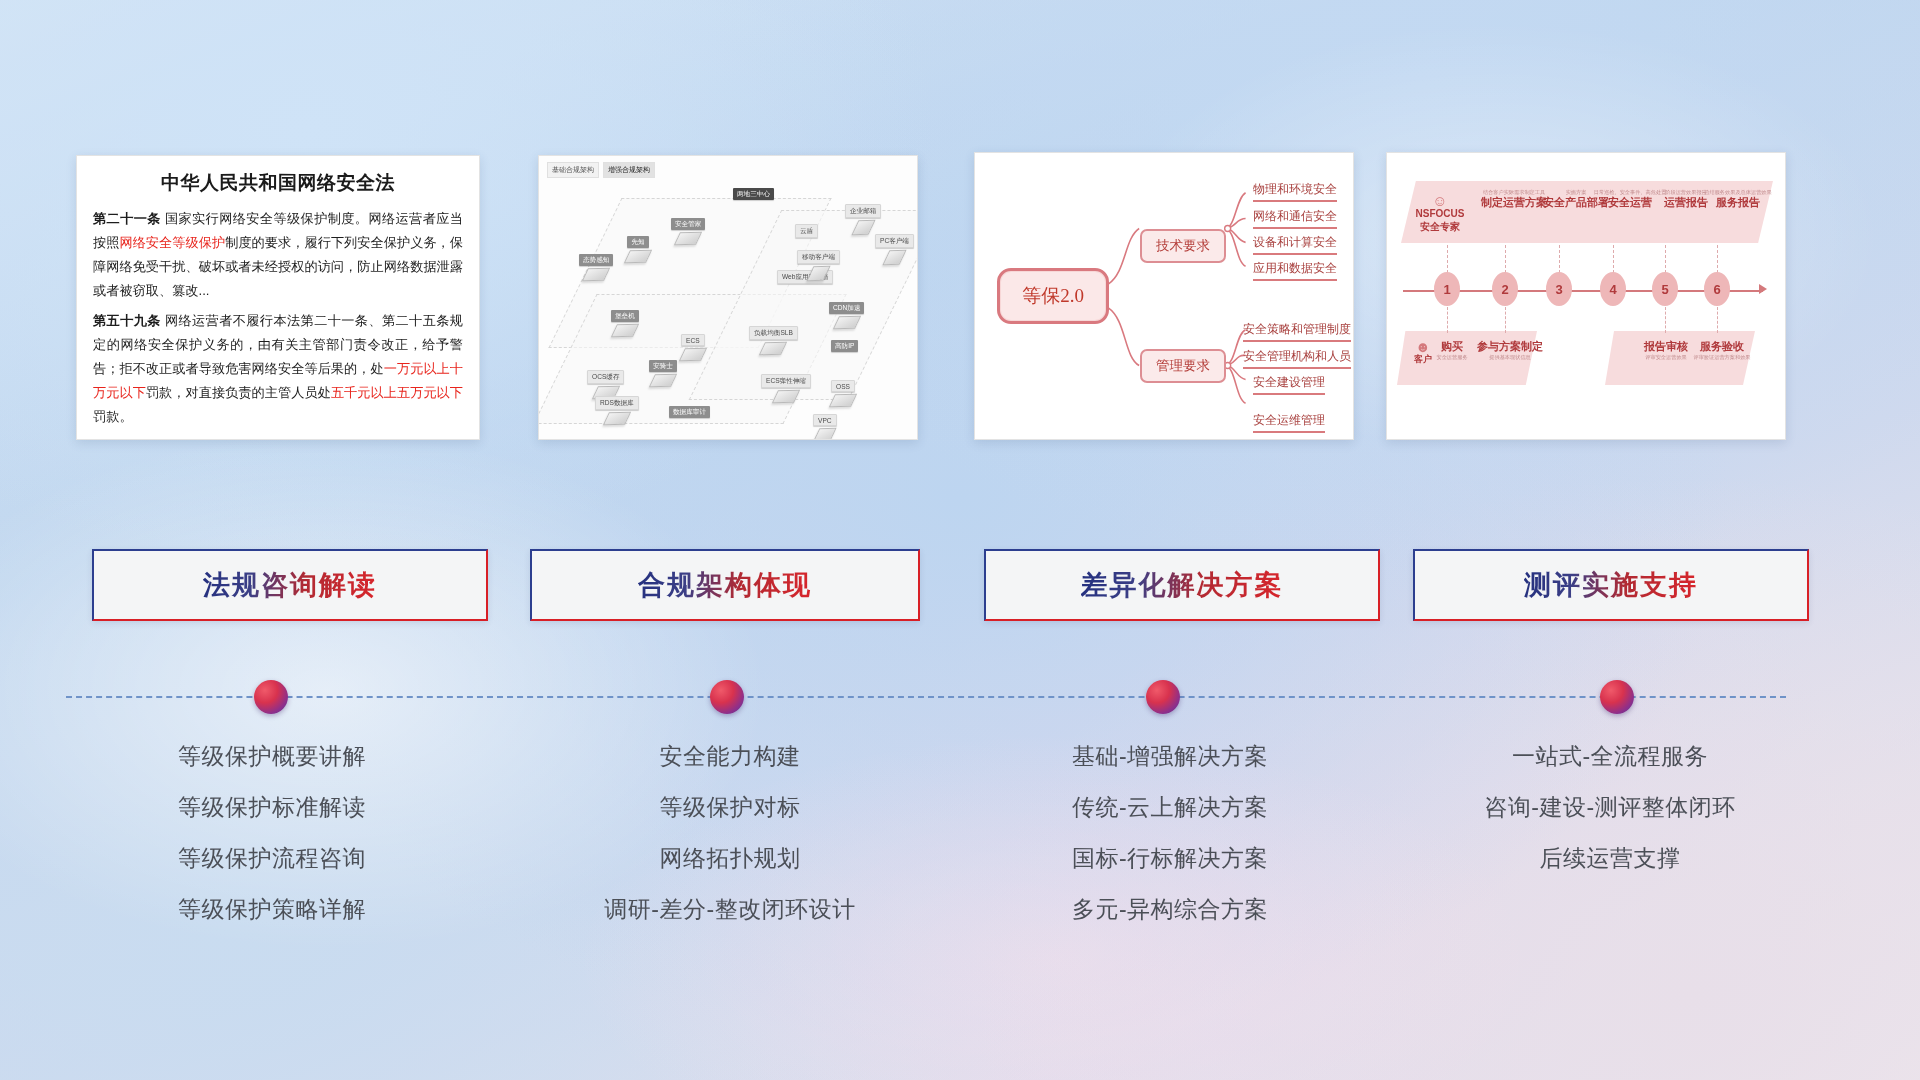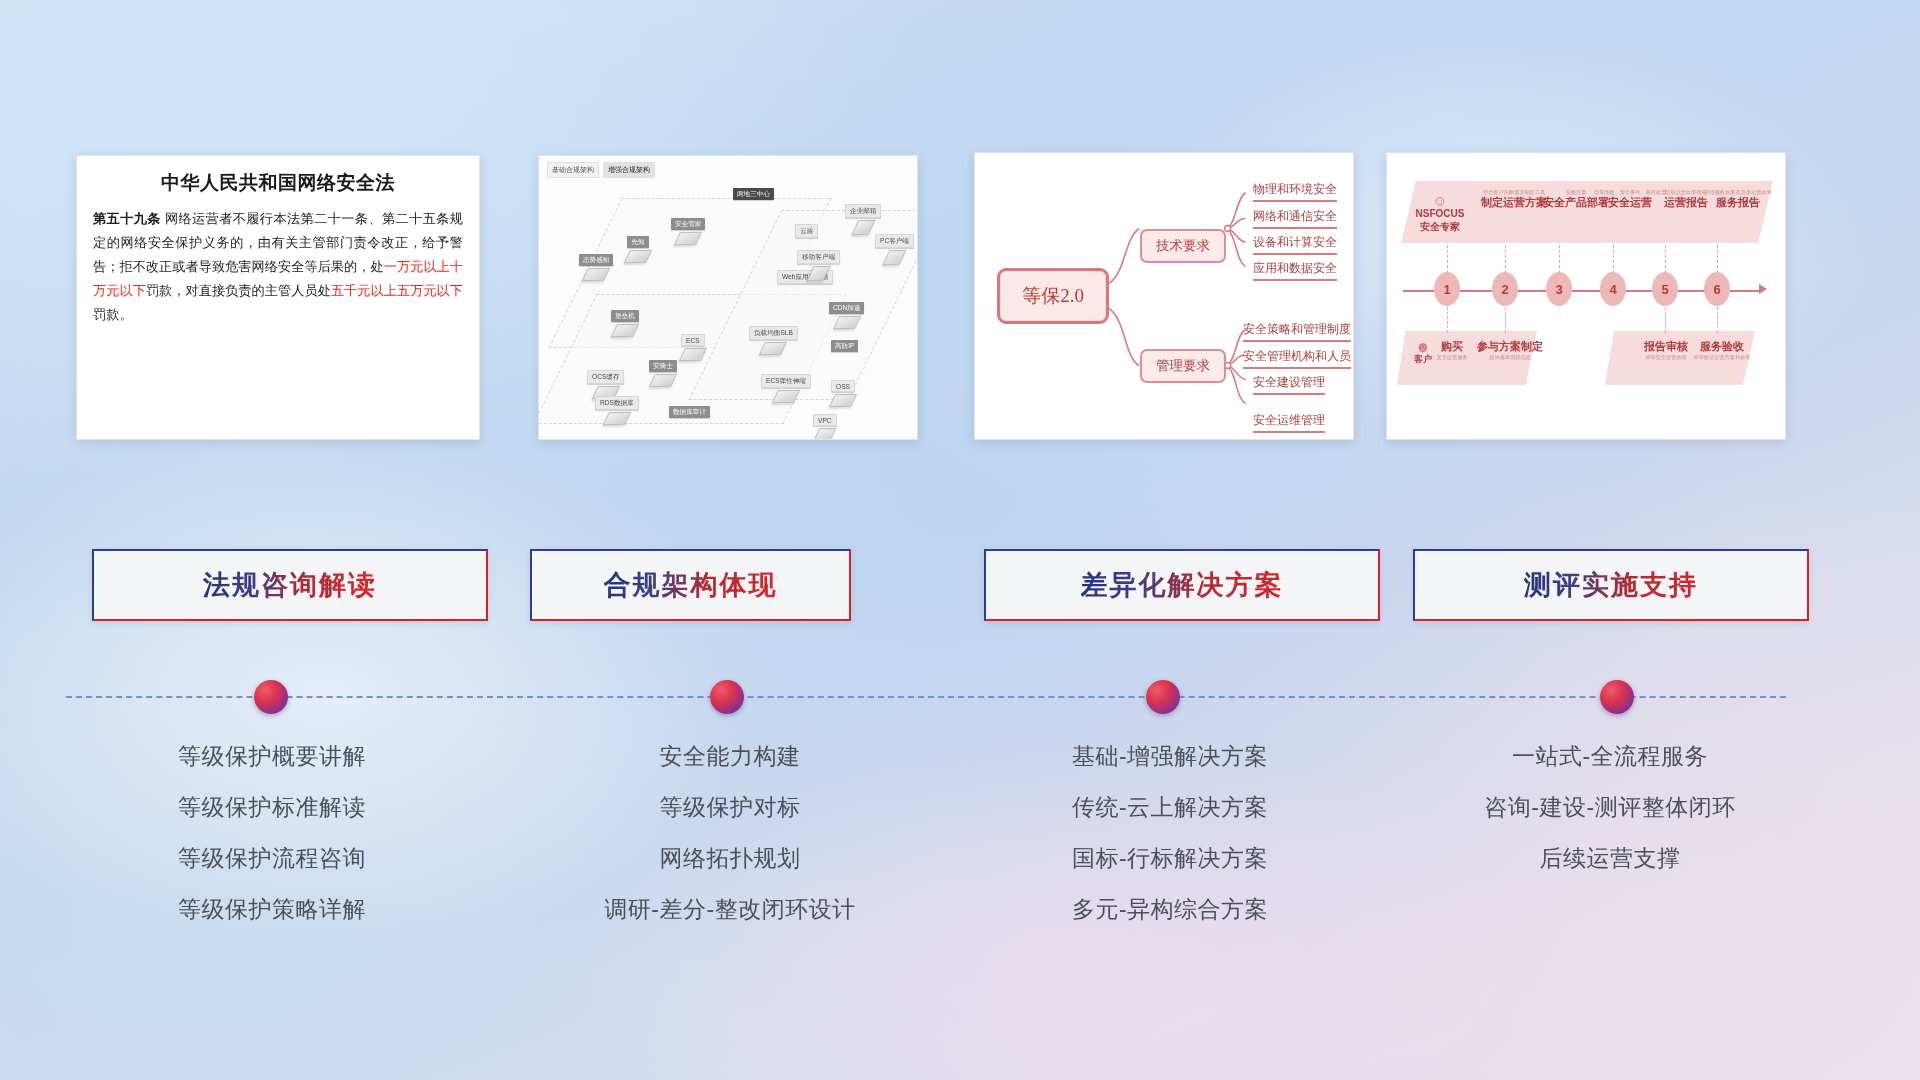--- a/index.html
+++ b/index.html
@@ -94,21 +94,21 @@
     border: 1px solid #b9b9b9;
     transform: skewX(-26deg) rotate(-1deg);
     box-shadow: 0 2px 2px rgba(0,0,0,.12);
   }
   .cube.sq { width: 17px; height: 15px; }
 
   
   .mind { position: relative; width: 100%; height: 100%; background: #fff; }
   .mind-root {
     position: absolute; left: 22px; top: 50%; transform: translateY(-50%);
-    width: 112px; height: 56px; border-radius: 9px;
+    width: 112px; height: 56px; border-radius: 14px;
     background: #fbe8e8; border: 3px solid #d9797f;
     display: flex; align-items: center; justify-content: center;
     font-size: 19px; color: #c0392b; font-weight: 500;
     font-family: "Liberation Serif", "DejaVu Serif", serif;
     box-shadow: inset 0 0 0 1px #f7d7d7;
   }
   .mind-branch {
     position: absolute; width: 86px; height: 34px; border-radius: 7px;
     background: #fbeaea; border: 2px solid #dd8e93;
     display: flex; align-items: center; justify-content: center;
@@ -185,21 +185,21 @@
     display: flex; align-items: center; justify-content: center;
     box-shadow: 0 2px 6px rgba(40,60,110,.12);
   }
   .titlebox span {
     font-size: 27px; font-weight: 700; letter-spacing: 2px;
     background: linear-gradient(95deg,#24307f 0%, #3c3f86 28%, #b12a33 58%, #d8252b 100%);
     -webkit-background-clip: text; background-clip: text;
     -webkit-text-fill-color: transparent; color: #a02630;
   }
   .tb1 { left: 76px;   top: 549px; width: 396px; margin-left: 16px; }
-  .tb2 { left: 530px;  top: 549px; width: 321px; }
+  .tb2 { left: 530px;  top: 549px; width: 390px; }
   .tb3 { left: 984px;  top: 549px; width: 396px; }
   .tb4 { left: 1413px; top: 549px; width: 396px; }
 
   
   .timeline {
     position: absolute; left: 66px; top: 696px; width: 1720px; height: 2px;
     border-top: 2px dashed #6f93c8;
   }
   .tl-dot {
     position: absolute; top: 680px; width: 34px; height: 34px; border-radius: 50%;
@@ -230,20 +230,23 @@
 <div class="bg-glow-2"></div>
 <div class="bg-glow-3"></div>
 
 <div class="stage">
 
   <div class="cards">
 
     <div class="card c1">
       <div class="law">
         <div class="law-title">中华人民共和国网络安全法</div>
+        <div class="law-p">
+          <b>第二十一条</b><span> 国家实行网络安全等级保护制度。网络运营者应当按照</span><span class="hl">网络安全等级保护</span><span>制度的要求，履行下列安全保护义务，保障网络免受干扰、破坏或者未经授权的访问，防止网络数据泄露或者被窃取、篡改...</span>
+        </div>
         <div class="law-p">
           <b>第五十九条</b><span> 网络运营者不履行本法第二十一条、第二十五条规定的网络安全保护义务的，由有关主管部门责令改正，给予警告；拒不改正或者导致危害网络安全等后果的，处</span><span class="hl">一万元以上十万元以下</span><span>罚款，对直接负责的主管人员处</span><span class="hl">五千元以上五万元以下</span><span>罚款。</span>
         </div>
       </div>
     </div>
 
     <div class="card c2">
       <div class="arch">
         <div class="arch-tabs">
           <div class="arch-tab">基础合规架构</div>

